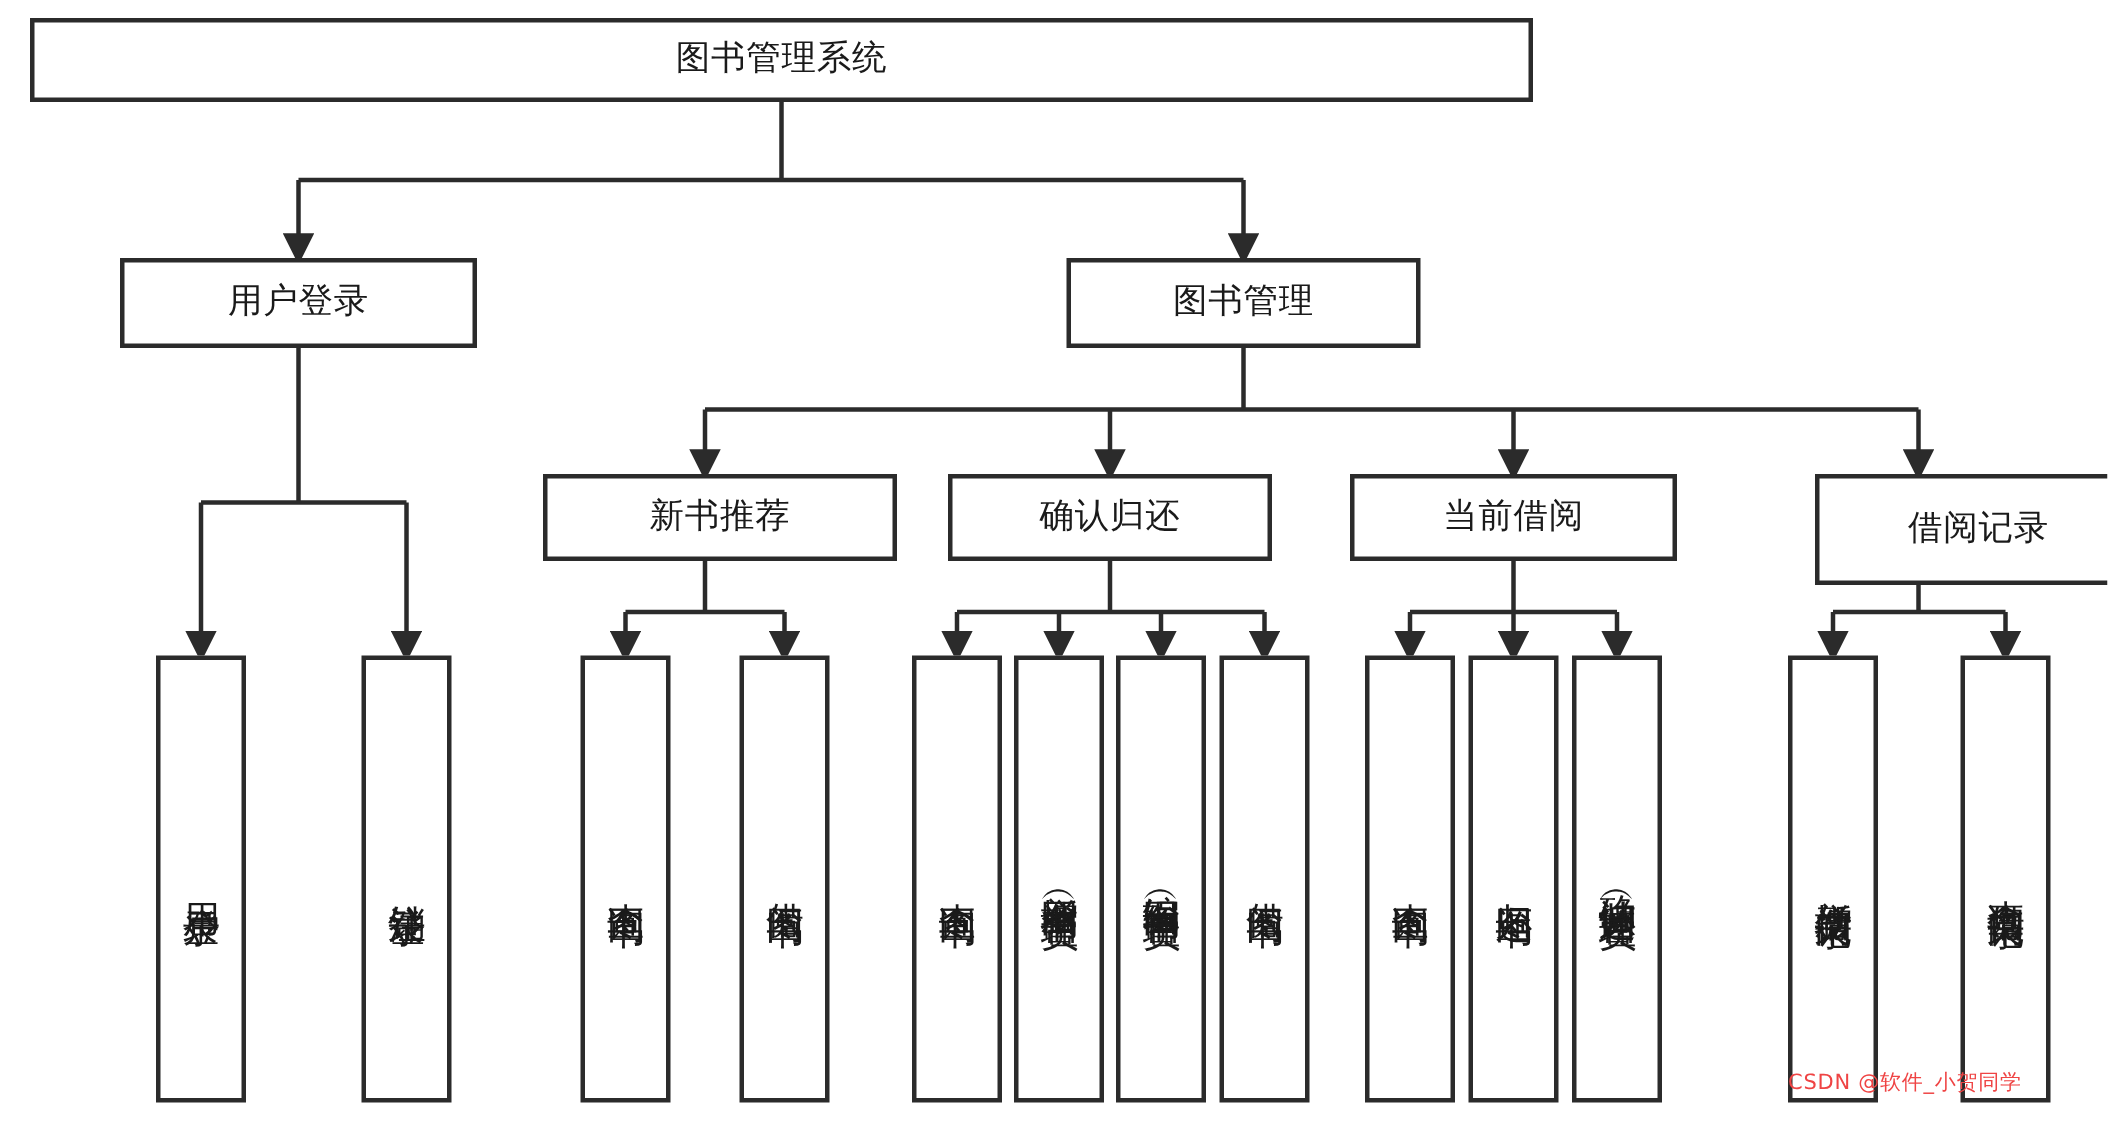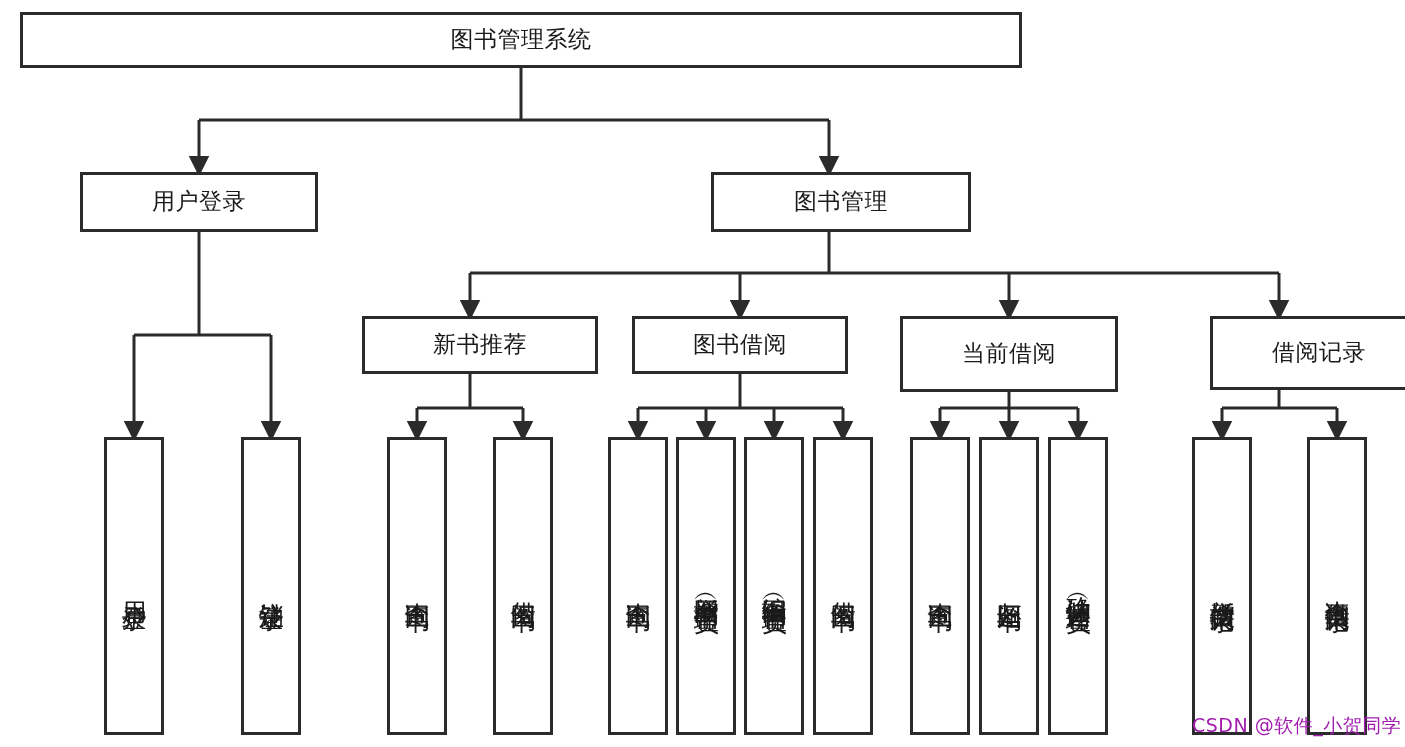--- a/index.html
+++ b/index.html
@@ -50,22 +50,22 @@
   .node.v .label {
     writing-mode: vertical-rl;
     text-orientation: upright;
     font-size: 25px;
     line-height: 1.18;
     letter-spacing: 2px;
     white-space: nowrap;
   }
   .watermark {
     position: absolute;
-    font-size: 19px;
-    color: #a21caf;
+    font-size: 14px;
+    color: #ef4444;
     white-space: nowrap;
     letter-spacing: 0.5px;
     pointer-events: none;
   }
 </style>
 </head>
 <body>
 
 <div id="canvas">
 
@@ -119,31 +119,31 @@
     </g>
   </svg>
 
   <div class="node h" style="left:20px; top:12px; width:1002px; height:56px;">
     <span class="label">图书管理系统</span>
   </div>
 
   <div class="node h" style="left:80px; top:172px; width:238px; height:60px;">
     <span class="label">用户登录</span>
   </div>
-  <div class="node h" style="left:711px; top:172px; width:260px; height:60px;">
+  <div class="node h" style="left:711px; top:172px; width:236px; height:60px;">
     <span class="label">图书管理</span>
   </div>
 
   <div class="node h" style="left:362px; top:316px; width:236px; height:58px;">
     <span class="label">新书推荐</span>
   </div>
   <div class="node h" style="left:632px; top:316px; width:216px; height:58px;">
-    <span class="label">图书借阅</span>
+    <span class="label">确认归还</span>
   </div>
-  <div class="node h" style="left:900px; top:316px; width:218px; height:76px;">
+  <div class="node h" style="left:900px; top:316px; width:218px; height:58px;">
     <span class="label">当前借阅</span>
   </div>
   <div class="node h" style="left:1194px; top:316px; width:218px; height:74px;margin-left:16px;">
     <span class="label">借阅记录</span>
   </div>
 
   <div class="node v" style="left:104px; top:437px; width:60px; height:298px;">
     <span class="label">用户登录</span>
   </div>
   <div class="node v" style="left:241px; top:437px; width:60px; height:298px;">

